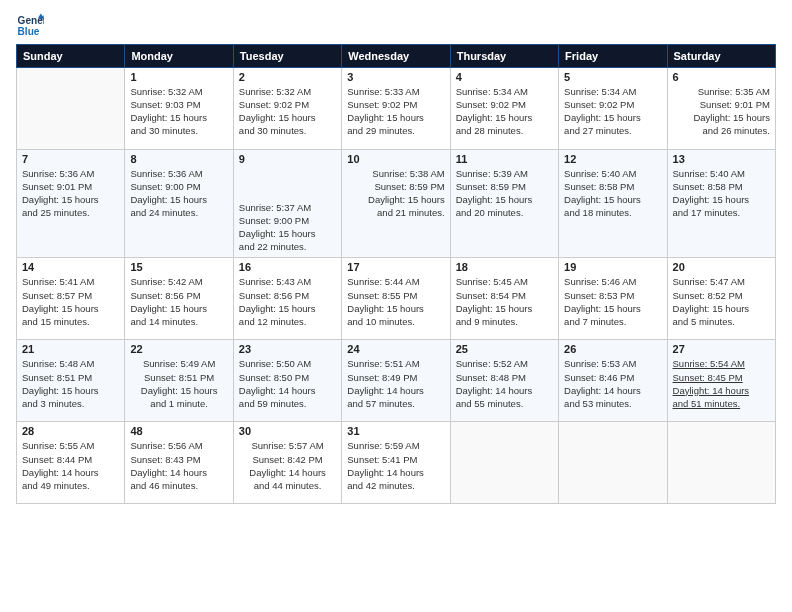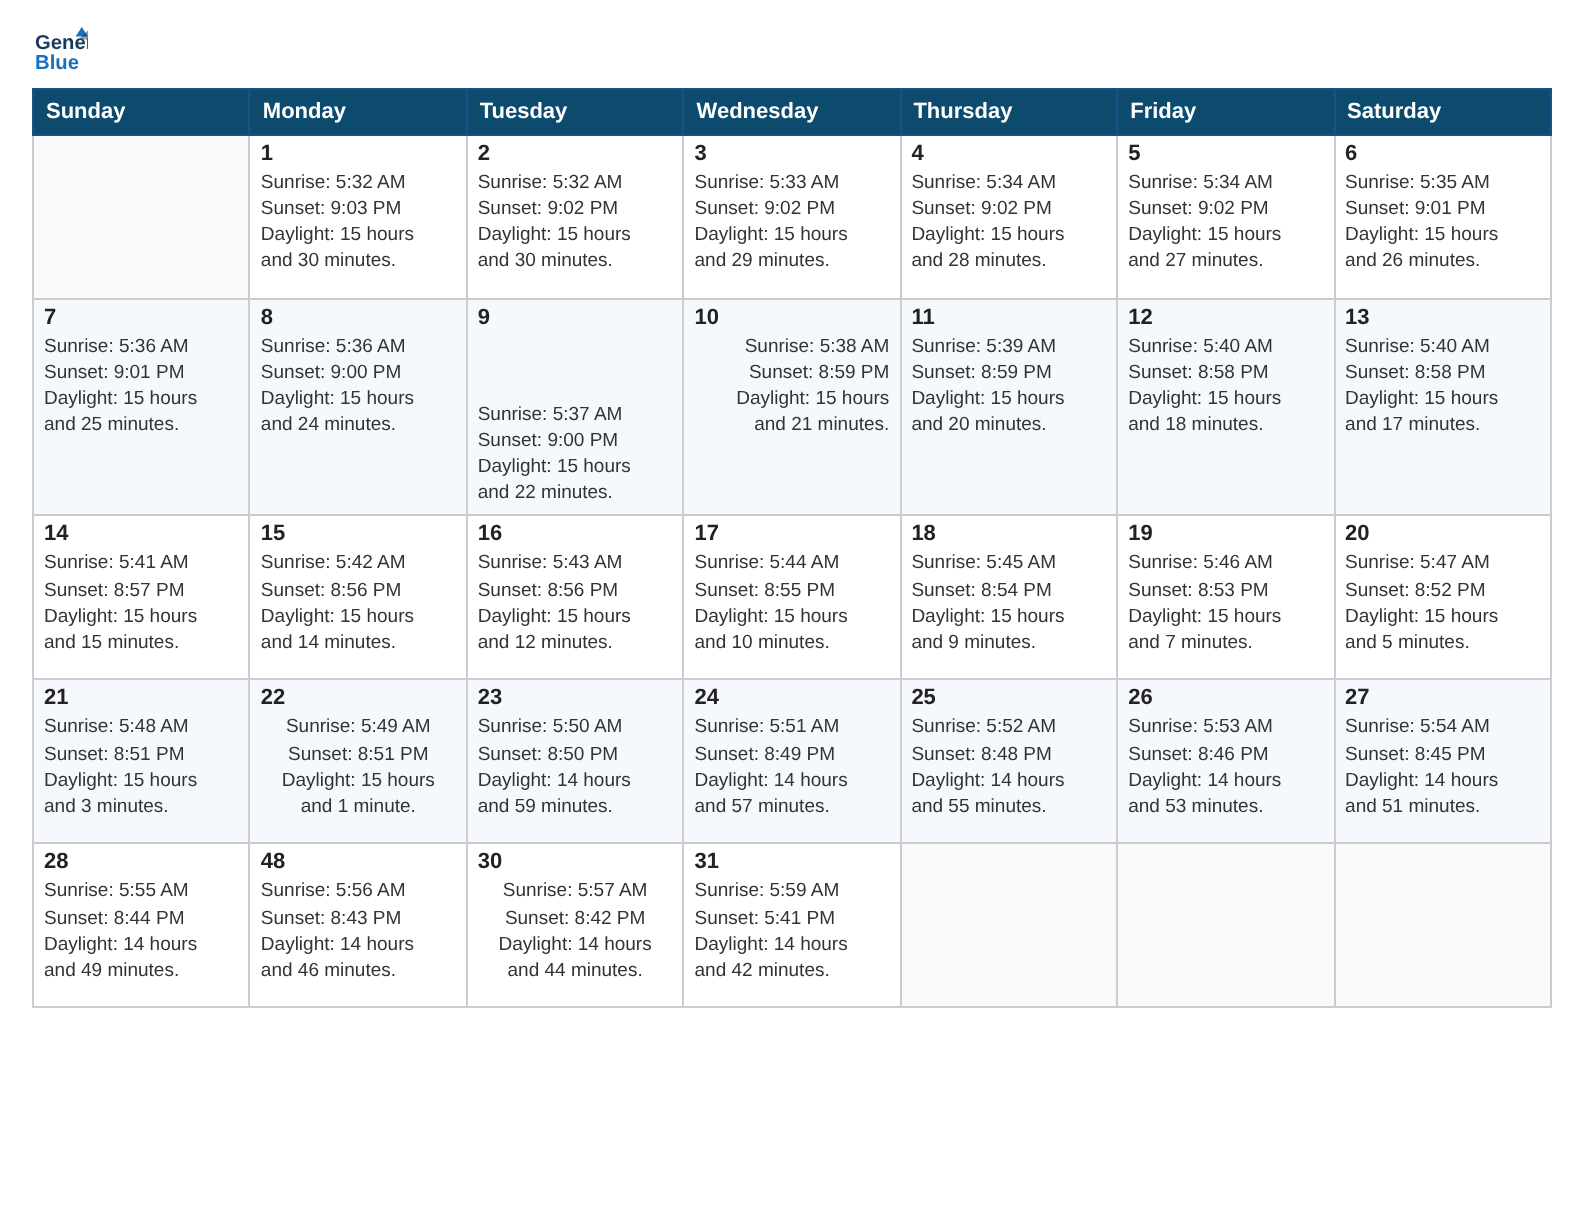--- a/index.html
+++ b/index.html
@@ -53,21 +53,21 @@
       color: #333;
       margin-top: 2px;
     }
     .calendar {
       width: 100%;
       border-collapse: collapse;
       border: 1px solid #ccc;
       font-size: 10px;
     }
     .calendar th {
-      background: #0c4a6e;
+      background: #0f172a;
       color: #fff;
       font-size: 11px;
       font-weight: bold;
       text-align: left;
       padding: 5px 6px;
       border: 1px solid #1a4f8a;
     }
     .calendar td {
       vertical-align: top;
       padding: 3px 5px 4px 5px;
@@ -163,21 +163,21 @@
           </td>
           <td>
             <span class="day-num">5</span>
             <div class="day-info" style="white-space: pre-line;">Sunrise: 5:34 AM
 Sunset: 9:02 PM
 Daylight: 15 hours
 and 27 minutes.</div>
           </td>
           <td>
             <span class="day-num">6</span>
-            <div class="day-info" style="white-space: pre-line;">Sunrise: 5:35 AM
+            <div class="day-info" style="white-space: pre-line; text-align: right;">Sunrise: 5:35 AM
 Sunset: 9:01 PM
 Daylight: 15 hours
 and 26 minutes.</div>
           </td>
         </tr>
         <tr>
           <td>
             <span class="day-num">7</span>
             <div class="day-info" style="white-space: pre-line;">Sunrise: 5:36 AM
 Sunset: 9:01 PM
@@ -316,21 +316,21 @@
           </td>
           <td>
             <span class="day-num">26</span>
             <div class="day-info" style="white-space: pre-line;">Sunrise: 5:53 AM
 Sunset: 8:46 PM
 Daylight: 14 hours
 and 53 minutes.</div>
           </td>
           <td>
             <span class="day-num">27</span>
-            <div class="day-info" style="white-space: pre-line;">Sunrise: 5:54 AM
+            <div class="day-info" style="white-space: pre-line; text-decoration: underline;">Sunrise: 5:54 AM
 Sunset: 8:45 PM
 Daylight: 14 hours
 and 51 minutes.</div>
           </td>
         </tr>
         <tr>
           <td>
             <span class="day-num">28</span>
             <div class="day-info" style="white-space: pre-line;">Sunrise: 5:55 AM
 Sunset: 8:44 PM

